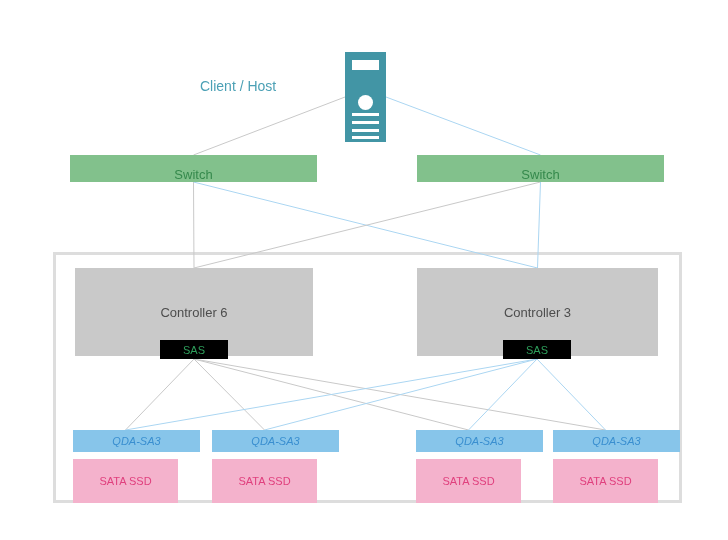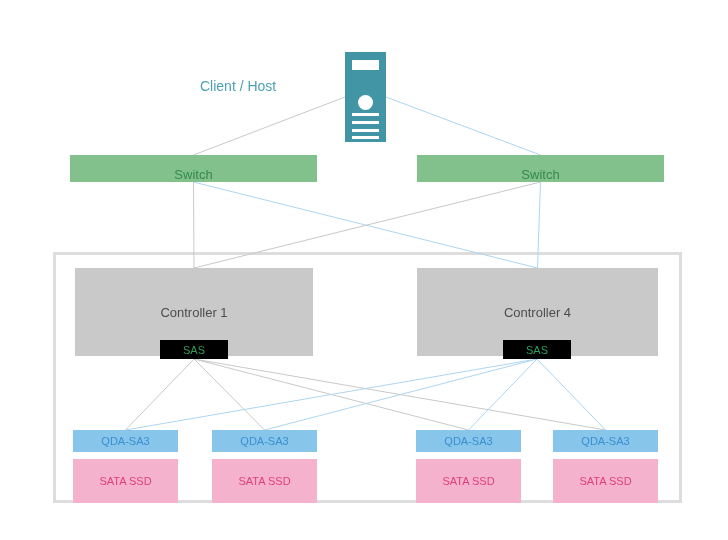--- a/index.html
+++ b/index.html
@@ -33,21 +33,21 @@
   }
 
   .controller{height:88px;background:#C9C9C9;color:#4D4D4D;font-size:13px;}
   [data-name="controller-1"]{left:75px;top:268px;width:238px;}
   [data-name="controller-2"]{left:417px;top:268px;width:241px;}
 
   .sas-port{height:19px;background:#000000;color:#2E9E5B;font-size:11px;z-index:3;}
   [data-name="sas-port-1"]{left:160px;top:340px;width:68px;}
   [data-name="sas-port-2"]{left:503px;top:340px;width:68px;}
 
-  .qda{top:430px;width:105px;height:22px;background:#87C5EA;color:#3A8FD0;font-size:11px;}
+  .qda{top:430px;width:127px;height:22px;background:#87C5EA;color:#3A8FD0;font-size:11px;font-style:italic;}
   [data-name="qda-1"]{left:73px;} [data-name="qda-2"]{left:212px;}
   [data-name="qda-3"]{left:416px;} [data-name="qda-4"]{left:553px;}
 
   .sata{top:459px;width:105px;height:44px;background:#F4B2CC;color:#E0407E;font-size:11px;}
   [data-name="sata-1"]{left:73px;} [data-name="sata-2"]{left:212px;}
   [data-name="sata-3"]{left:416px;} [data-name="sata-4"]{left:553px;}
 </style>
 </head>
 <body>
 
@@ -84,24 +84,24 @@
   <div class="node switch" data-name="switch-1">
     <span data-name="switch-1-label">Switch</span>
   </div>
   <div class="node switch" data-name="switch-2">
     <span data-name="switch-2-label">Switch</span>
   </div>
 
   <div data-name="storage-enclosure"></div>
 
   <div class="node controller" data-name="controller-1">
-    <span data-name="controller-1-label">Controller 1</span>
+    <span data-name="controller-1-label">Controller 6</span>
   </div>
   <div class="node controller" data-name="controller-2">
-    <span data-name="controller-2-label">Controller 4</span>
+    <span data-name="controller-2-label">Controller 3</span>
   </div>
 
   <div class="node sas-port" data-name="sas-port-1">
     <span data-name="sas-port-1-label">SAS</span>
   </div>
   <div class="node sas-port" data-name="sas-port-2">
     <span data-name="sas-port-2-label">SAS</span>
   </div>
 
   <div class="node qda" data-name="qda-1">

